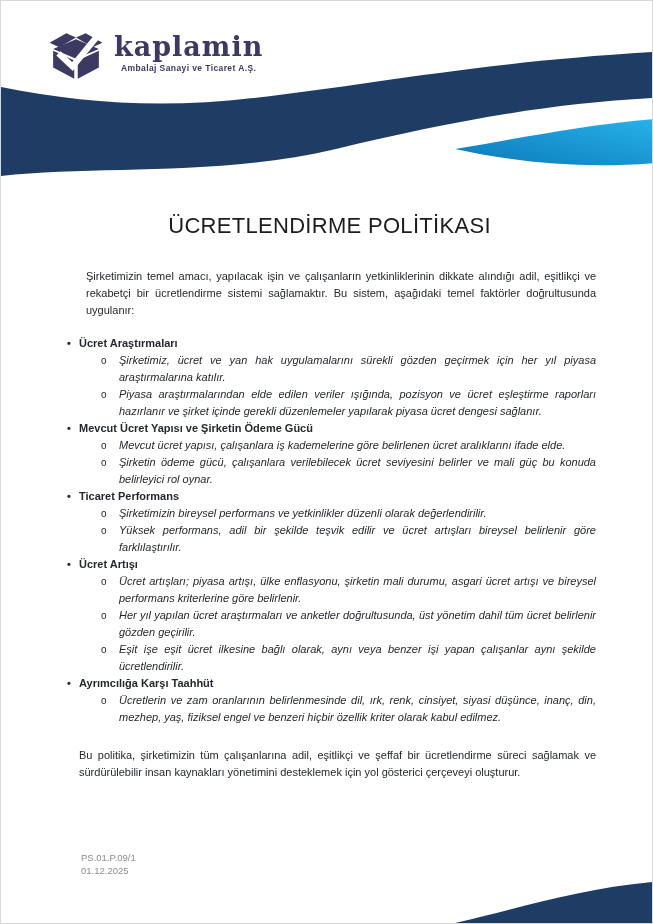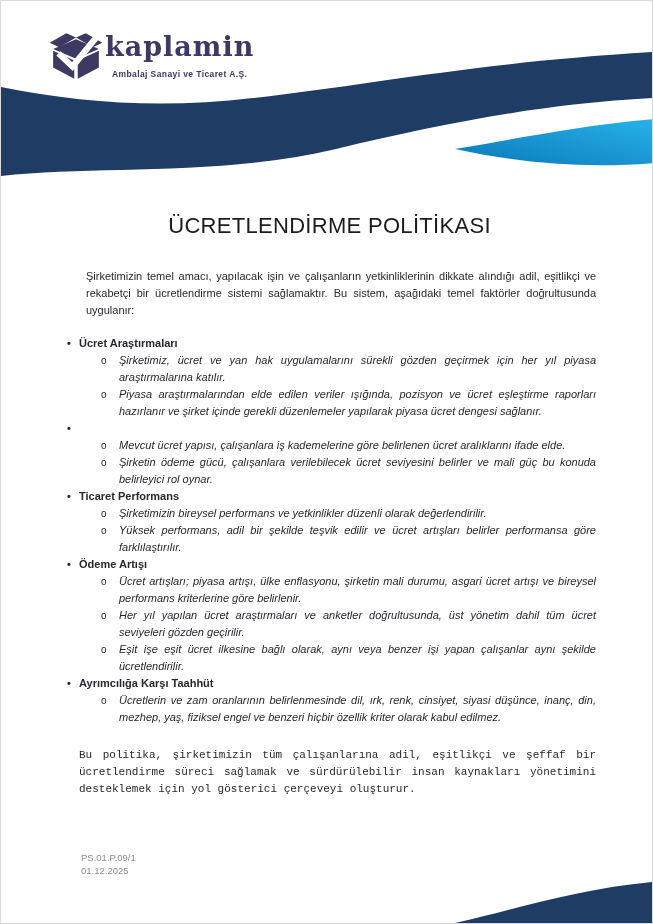--- a/index.html
+++ b/index.html
@@ -24,37 +24,37 @@
   
   .top-waves{
     position:absolute;top:0;left:0;width:653px;height:200px;
   }
   .bottom-wave{
     position:absolute;bottom:0;right:0;width:653px;height:46px;
   }
   
   .logo{
     position:absolute;top:24px;left:46px;
-    display:flex;align-items:flex-start;
+    display:flex;align-items:flex-start;gap:9px;
   }
   .logo-text{display:flex;flex-direction:column;align-items:center;padding-top:8px;}
   .brand{
     font-family:"DejaVu Serif",serif;
     font-weight:700;
     font-size:27px;
     line-height:28px;
     letter-spacing:1px;
     color:var(--logo);
   }
   .brand-sub{
     font-size:8.5px;
     font-weight:700;
     letter-spacing:.4px;
     color:var(--logo);
-    margin-top:8px;
+    margin-top:2px;
   }
   
   .content{
     position:absolute;
     top:212px;left:62px;width:533px;
     font-size:11px;line-height:17px;
   }
   h1.doc-title{
     font-size:22px;
     font-weight:400;
@@ -71,21 +71,20 @@
   .sections{margin-top:16px;}
   .sec-head{display:flex;font-weight:700;}
   .bullet{width:16px;padding-left:4px;flex:none;}
   .sub{display:flex;margin-left:38px;}
   .sub-marker{width:18px;flex:none;font-size:10px;}
   .sub-text{flex:1;text-align:justify;font-style:italic;}
   .closing{
     margin-left:16px;
     margin-top:21px;
     text-align:justify;
-    font-family:Liberation Mono, monospace;
   }
   
   .footer{
     position:absolute;left:80px;top:850px;
     font-size:9.5px;line-height:13px;
     color:var(--footer-gray);
   }
 </style>
 </head>
 <body>
@@ -132,20 +131,21 @@
           <div class="sub-text">Şirketimiz, ücret ve yan hak uygulamalarını sürekli gözden geçirmek için her yıl piyasa araştırmalarına katılır.</div>
         </div>
         <div class="sub">
           <span class="sub-marker">o</span>
           <div class="sub-text">Piyasa araştırmalarından elde edilen veriler ışığında, pozisyon ve ücret eşleştirme raporları hazırlanır ve şirket içinde gerekli düzenlemeler yapılarak piyasa ücret dengesi sağlanır.</div>
         </div>
       </div>
       <div class="section">
         <div class="sec-head">
           <span class="bullet">•</span>
+          <span class="sec-title">Mevcut Ücret Yapısı ve Şirketin Ödeme Gücü</span>
         </div>
         <div class="sub">
           <span class="sub-marker">o</span>
           <div class="sub-text">Mevcut ücret yapısı, çalışanlara iş kademelerine göre belirlenen ücret aralıklarını ifade elde.</div>
         </div>
         <div class="sub">
           <span class="sub-marker">o</span>
           <div class="sub-text">Şirketin ödeme gücü, çalışanlara verilebilecek ücret seviyesini belirler ve mali güç bu konuda belirleyici rol oynar.</div>
         </div>
       </div>
@@ -153,35 +153,35 @@
         <div class="sec-head">
           <span class="bullet">•</span>
           <span class="sec-title">Ticaret Performans</span>
         </div>
         <div class="sub">
           <span class="sub-marker">o</span>
           <div class="sub-text">Şirketimizin bireysel performans ve yetkinlikler düzenli olarak değerlendirilir.</div>
         </div>
         <div class="sub">
           <span class="sub-marker">o</span>
-          <div class="sub-text">Yüksek performans, adil bir şekilde teşvik edilir ve ücret artışları belirler performansa göre farklılaştırılır.</div>
-        </div>
-      </div>
-      <div class="section">
-        <div class="sec-head">
-          <span class="bullet">•</span>
-          <span class="sec-title">Ödeme Artışı</span>
+          <div class="sub-text">Yüksek performans, adil bir şekilde teşvik edilir ve ücret artışları bireysel belirlenir göre farklılaştırılır.</div>
+        </div>
+      </div>
+      <div class="section">
+        <div class="sec-head">
+          <span class="bullet">•</span>
+          <span class="sec-title">Ücret Artışı</span>
         </div>
         <div class="sub">
           <span class="sub-marker">o</span>
           <div class="sub-text">Ücret artışları; piyasa artışı, ülke enflasyonu, şirketin mali durumu, asgari ücret artışı ve bireysel performans kriterlerine göre belirlenir.</div>
         </div>
         <div class="sub">
           <span class="sub-marker">o</span>
-          <div class="sub-text">Her yıl yapılan ücret araştırmaları ve anketler doğrultusunda, üst yönetim dahil tüm ücret seviyeleri gözden geçirilir.</div>
+          <div class="sub-text">Her yıl yapılan ücret araştırmaları ve anketler doğrultusunda, üst yönetim dahil tüm ücret belirlenir gözden geçirilir.</div>
         </div>
         <div class="sub">
           <span class="sub-marker">o</span>
           <div class="sub-text">Eşit işe eşit ücret ilkesine bağlı olarak, aynı veya benzer işi yapan çalışanlar aynı şekilde ücretlendirilir.</div>
         </div>
       </div>
       <div class="section">
         <div class="sec-head">
           <span class="bullet">•</span>
           <span class="sec-title">Ayrımcılığa Karşı Taahhüt</span>

